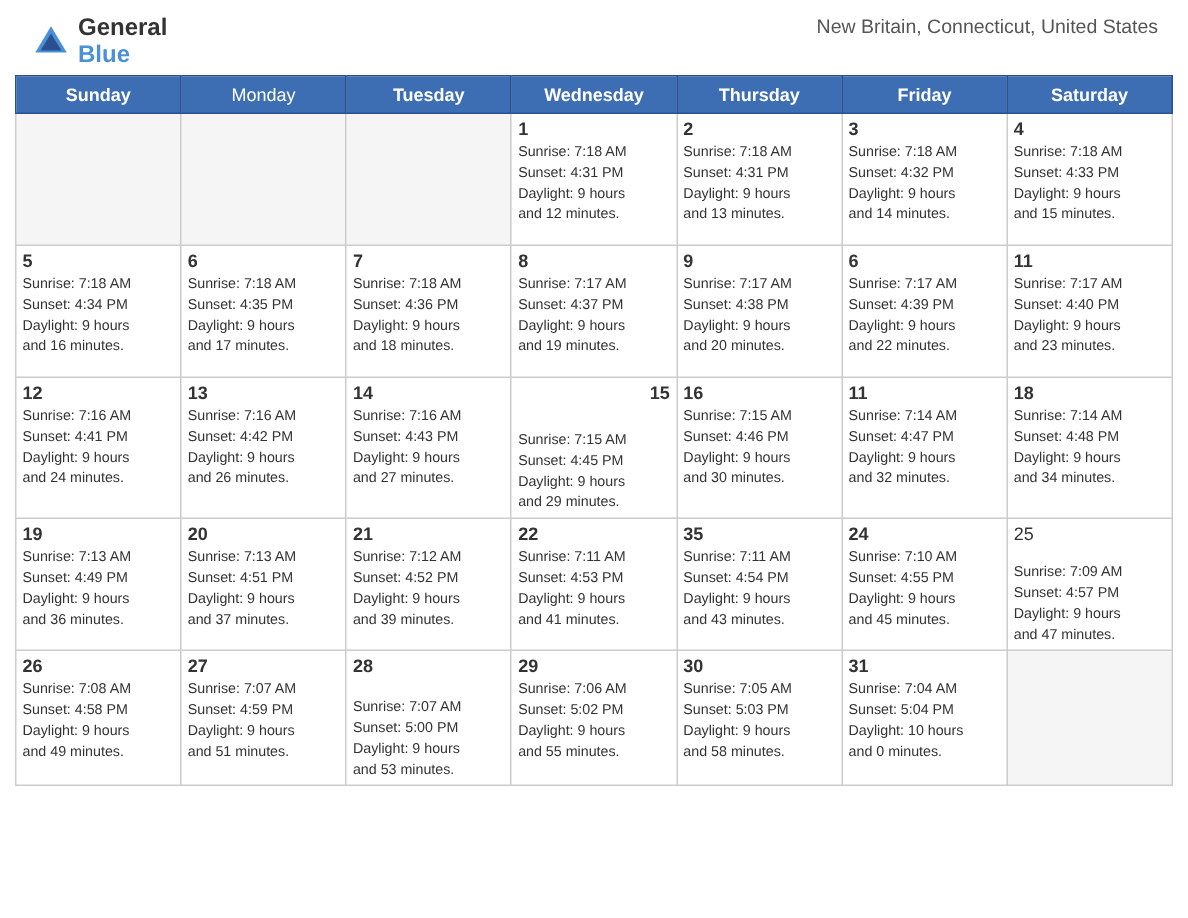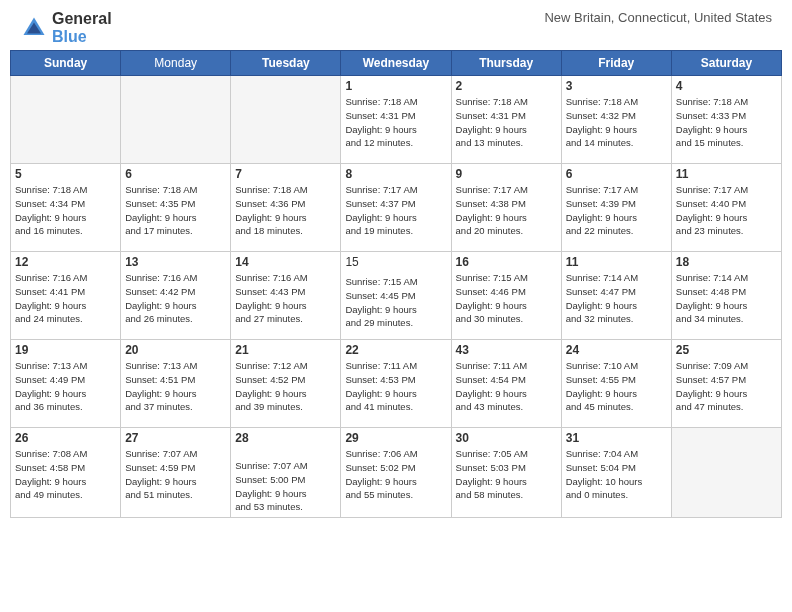--- a/index.html
+++ b/index.html
@@ -149,21 +149,21 @@
 and 26 minutes.</div>
         </td>
         <td style="border: 1px solid rgb(204, 204, 204); vertical-align: top; padding: 3px 4px; width: 110px; height: 88px;">
           <div style="font-size: 12px; font-weight: bold; color: rgb(51, 51, 51); margin-bottom: 2px;">14</div>
           <div style="font-size: 9.5px; color: rgb(51, 51, 51); line-height: 1.45; white-space: pre-line;">Sunrise: 7:16 AM
 Sunset: 4:43 PM
 Daylight: 9 hours
 and 27 minutes.</div>
         </td>
         <td style="border: 1px solid rgb(204, 204, 204); vertical-align: top; padding: 3px 4px; width: 110px; height: 88px;">
-          <div style="font-size: 12px; font-weight: normal; color: rgb(51, 51, 51); margin-bottom: 6px;">15</div>
+          <div style="font-size: 12px; font-weight: bold; color: rgb(51, 51, 51); margin-bottom: 18px; text-align: right;">15</div>
           <div style="font-size: 9.5px; color: rgb(51, 51, 51); line-height: 1.45; white-space: pre-line;">Sunrise: 7:15 AM
 Sunset: 4:45 PM
 Daylight: 9 hours
 and 29 minutes.</div>
         </td>
         <td style="border: 1px solid rgb(204, 204, 204); vertical-align: top; padding: 3px 4px; width: 110px; height: 88px;">
           <div style="font-size: 12px; font-weight: bold; color: rgb(51, 51, 51); margin-bottom: 2px;">16</div>
           <div style="font-size: 9.5px; color: rgb(51, 51, 51); line-height: 1.45; white-space: pre-line;">Sunrise: 7:15 AM
 Sunset: 4:46 PM
 Daylight: 9 hours
@@ -207,35 +207,35 @@
 and 39 minutes.</div>
         </td>
         <td style="border: 1px solid rgb(204, 204, 204); vertical-align: top; padding: 3px 4px; width: 110px; height: 88px;">
           <div style="font-size: 12px; font-weight: bold; color: rgb(51, 51, 51); margin-bottom: 2px;">22</div>
           <div style="font-size: 9.5px; color: rgb(51, 51, 51); line-height: 1.45; white-space: pre-line;">Sunrise: 7:11 AM
 Sunset: 4:53 PM
 Daylight: 9 hours
 and 41 minutes.</div>
         </td>
         <td style="border: 1px solid rgb(204, 204, 204); vertical-align: top; padding: 3px 4px; width: 110px; height: 88px;">
-          <div style="font-size: 12px; font-weight: bold; color: rgb(51, 51, 51); margin-bottom: 2px;">43</div>
+          <div style="font-size: 12px; font-weight: bold; color: rgb(51, 51, 51); margin-bottom: 2px;">35</div>
           <div style="font-size: 9.5px; color: rgb(51, 51, 51); line-height: 1.45; white-space: pre-line;">Sunrise: 7:11 AM
 Sunset: 4:54 PM
 Daylight: 9 hours
 and 43 minutes.</div>
         </td>
         <td style="border: 1px solid rgb(204, 204, 204); vertical-align: top; padding: 3px 4px; width: 110px; height: 88px;">
           <div style="font-size: 12px; font-weight: bold; color: rgb(51, 51, 51); margin-bottom: 2px;">24</div>
           <div style="font-size: 9.5px; color: rgb(51, 51, 51); line-height: 1.45; white-space: pre-line;">Sunrise: 7:10 AM
 Sunset: 4:55 PM
 Daylight: 9 hours
 and 45 minutes.</div>
         </td>
         <td style="border: 1px solid rgb(204, 204, 204); vertical-align: top; padding: 3px 4px; width: 110px; height: 88px;">
-          <div style="font-size: 12px; font-weight: bold; color: rgb(51, 51, 51); margin-bottom: 2px;">25</div>
+          <div style="font-size: 12px; font-weight: normal; color: rgb(51, 51, 51); margin-bottom: 12px;">25</div>
           <div style="font-size: 9.5px; color: rgb(51, 51, 51); line-height: 1.45; white-space: pre-line;">Sunrise: 7:09 AM
 Sunset: 4:57 PM
 Daylight: 9 hours
 and 47 minutes.</div>
         </td>
       </tr>
       <tr>
         <td style="border: 1px solid rgb(204, 204, 204); vertical-align: top; padding: 3px 4px; width: 110px; height: 88px;">
           <div style="font-size: 12px; font-weight: bold; color: rgb(51, 51, 51); margin-bottom: 2px;">26</div>
           <div style="font-size: 9.5px; color: rgb(51, 51, 51); line-height: 1.45; white-space: pre-line;">Sunrise: 7:08 AM

